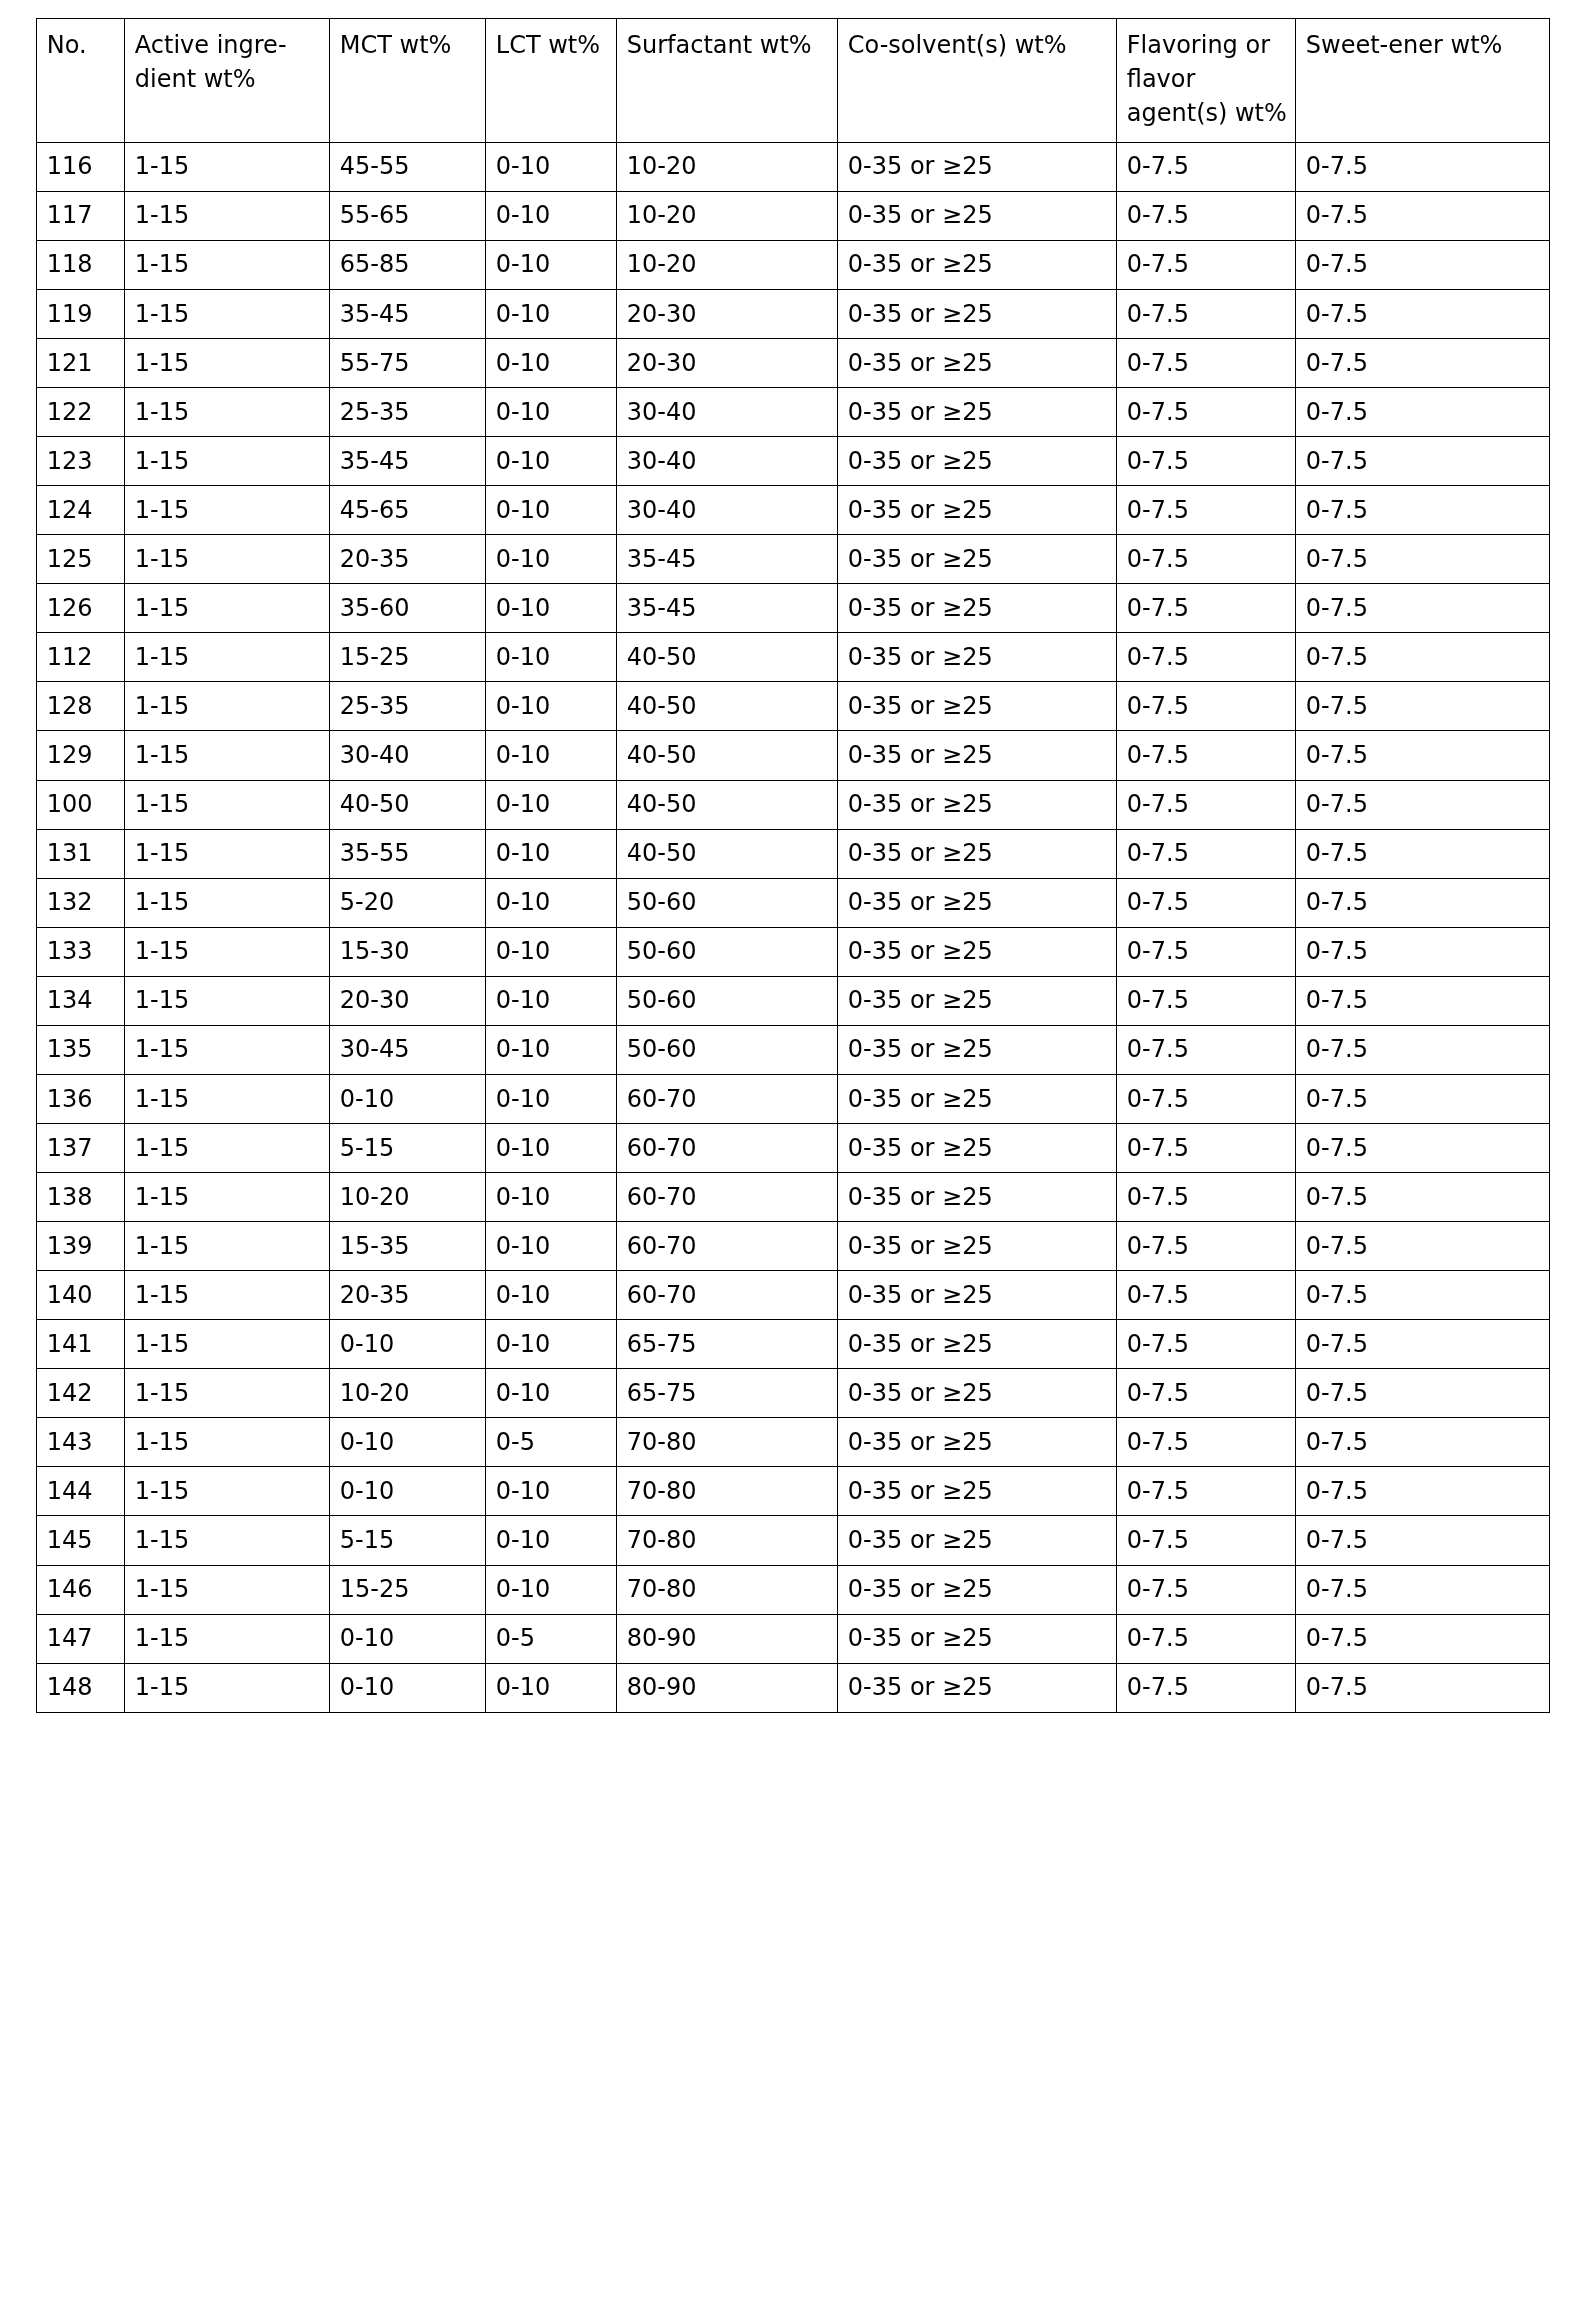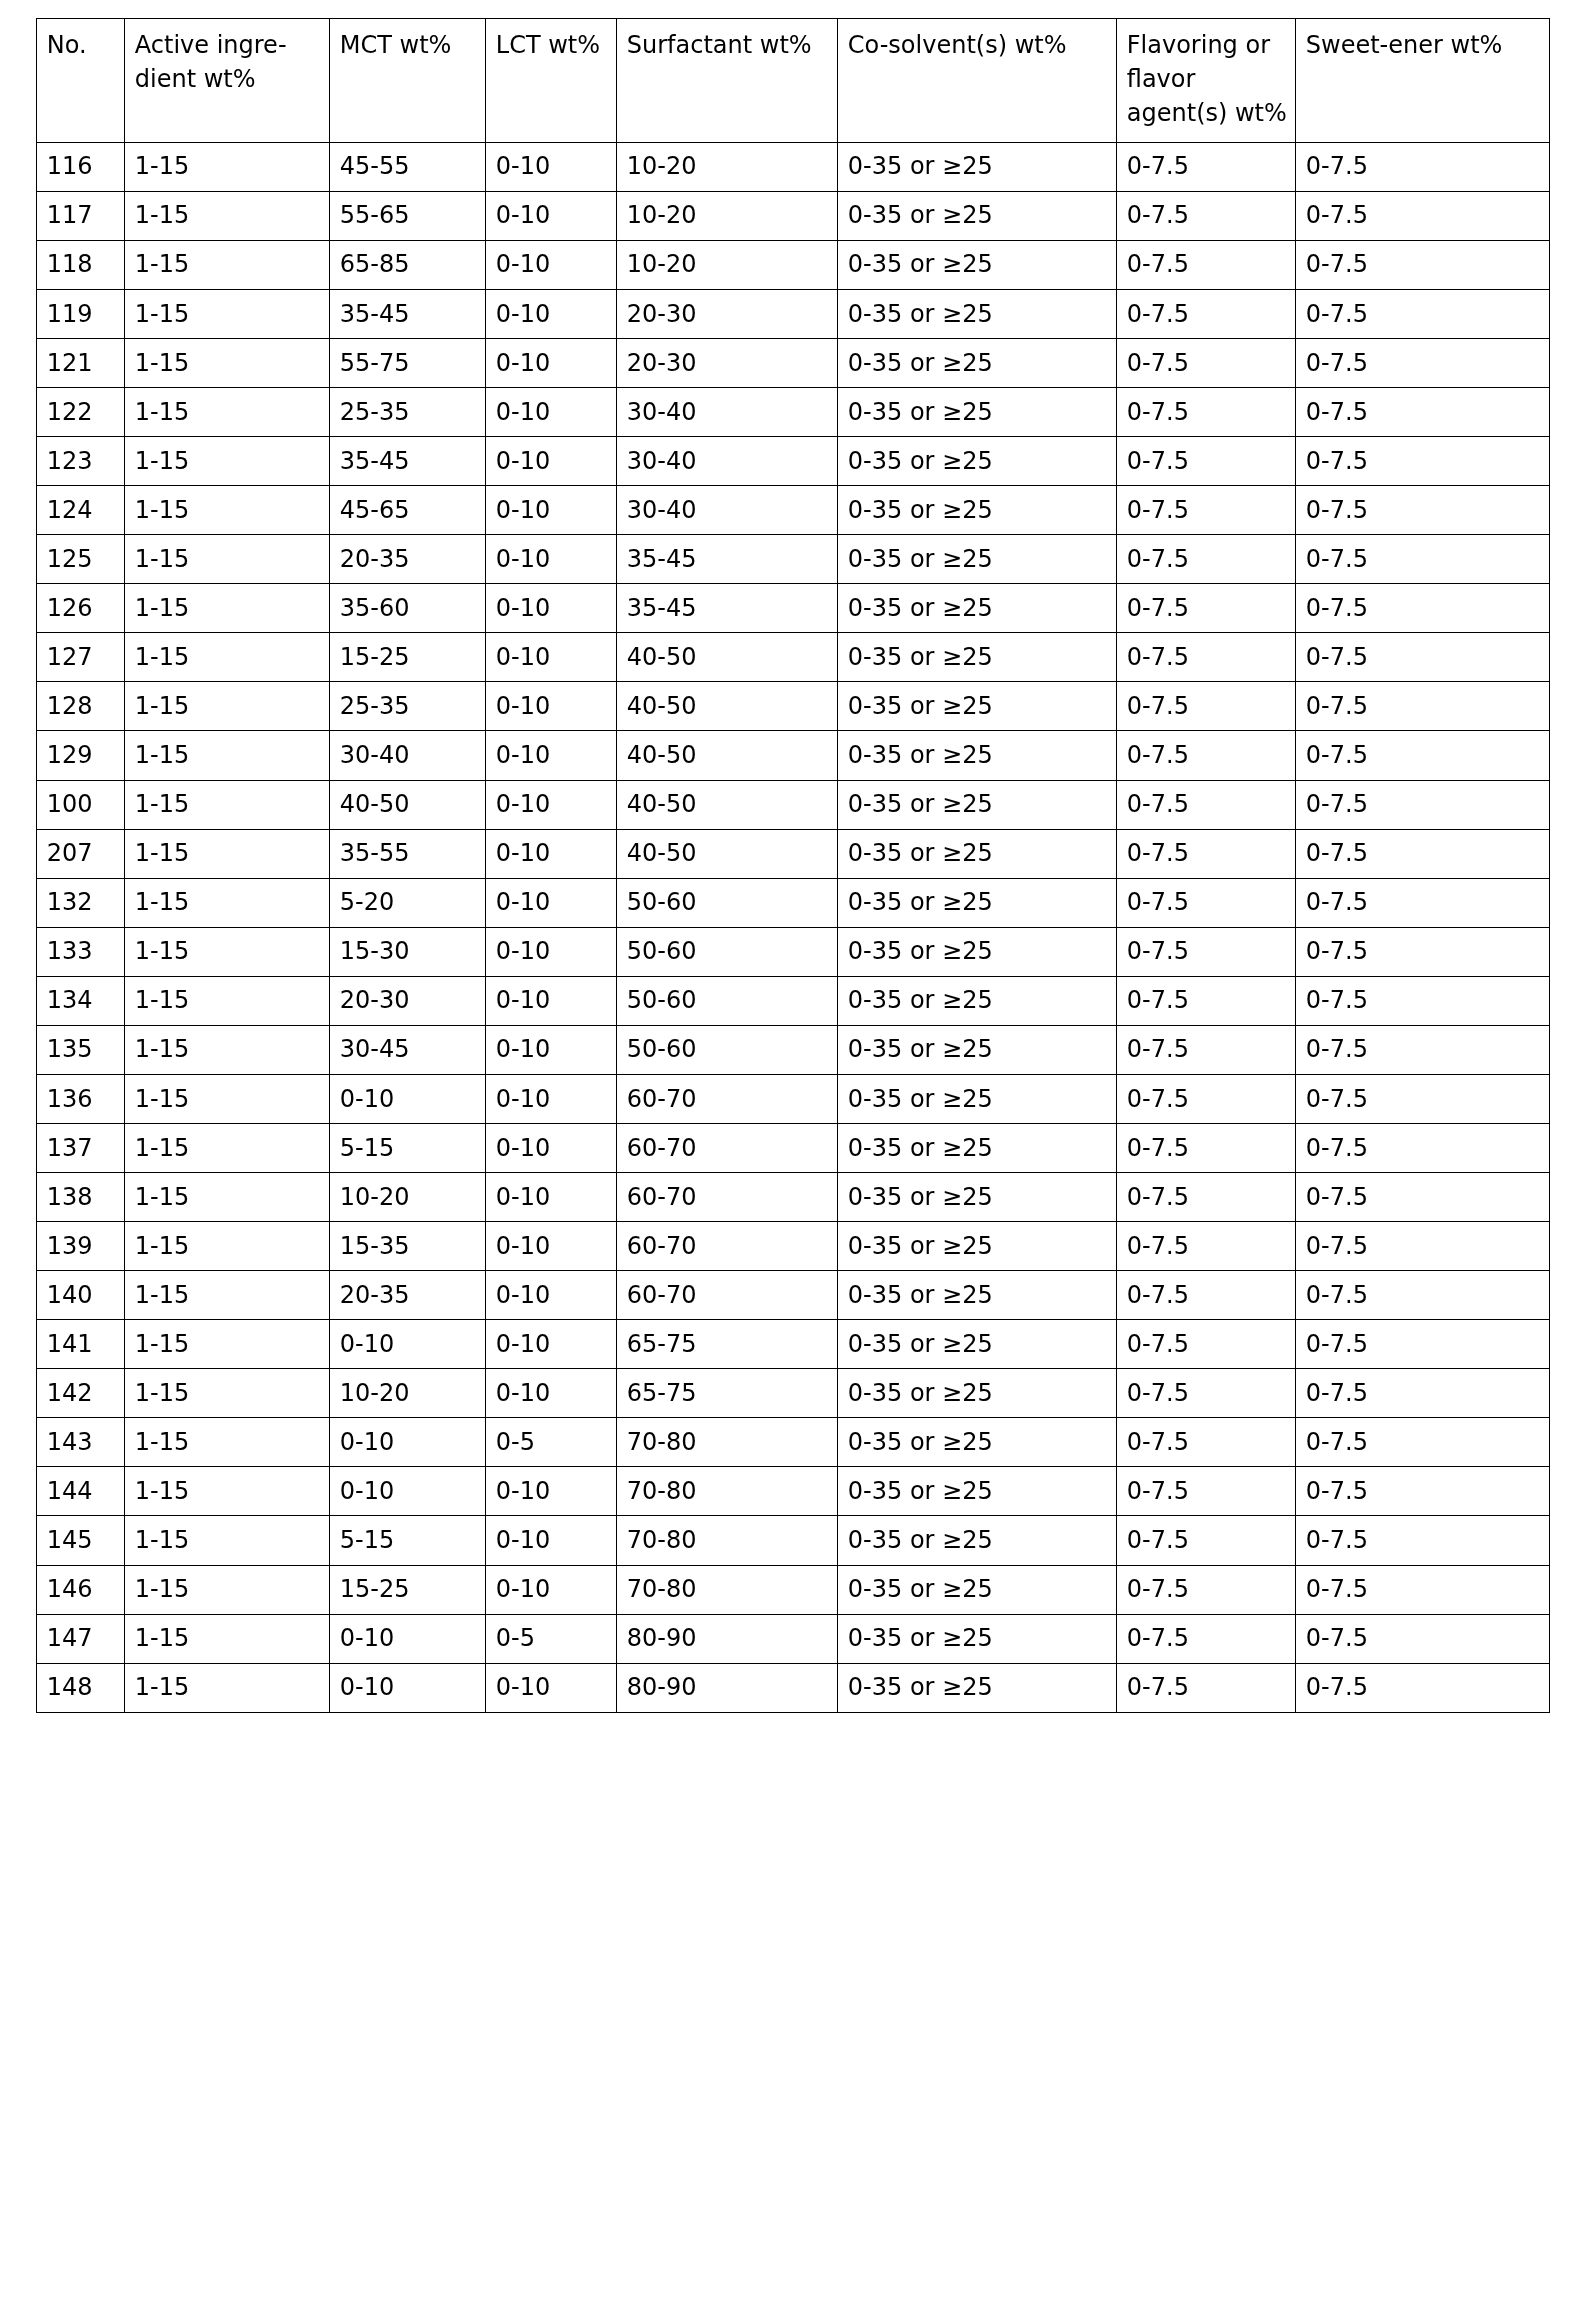--- a/index.html
+++ b/index.html
@@ -172,21 +172,21 @@
           <td class="num">126</td>
           <td>1-15</td>
           <td>35-60</td>
           <td>0-10</td>
           <td>35-45</td>
           <td>0-35 or ≥25</td>
           <td>0-7.5</td>
           <td>0-7.5</td>
         </tr>
         <tr>
-          <td class="num">127</td>
+          <td class="num">112</td>
           <td>1-15</td>
           <td>15-25</td>
           <td>0-10</td>
           <td>40-50</td>
           <td>0-35 or ≥25</td>
           <td>0-7.5</td>
           <td>0-7.5</td>
         </tr>
         <tr>
           <td class="num">128</td>
@@ -212,21 +212,21 @@
           <td class="num">100</td>
           <td>1-15</td>
           <td>40-50</td>
           <td>0-10</td>
           <td>40-50</td>
           <td>0-35 or ≥25</td>
           <td>0-7.5</td>
           <td>0-7.5</td>
         </tr>
         <tr>
-          <td class="num">207</td>
+          <td class="num">131</td>
           <td>1-15</td>
           <td>35-55</td>
           <td>0-10</td>
           <td>40-50</td>
           <td>0-35 or ≥25</td>
           <td>0-7.5</td>
           <td>0-7.5</td>
         </tr>
         <tr>
           <td class="num">132</td>

